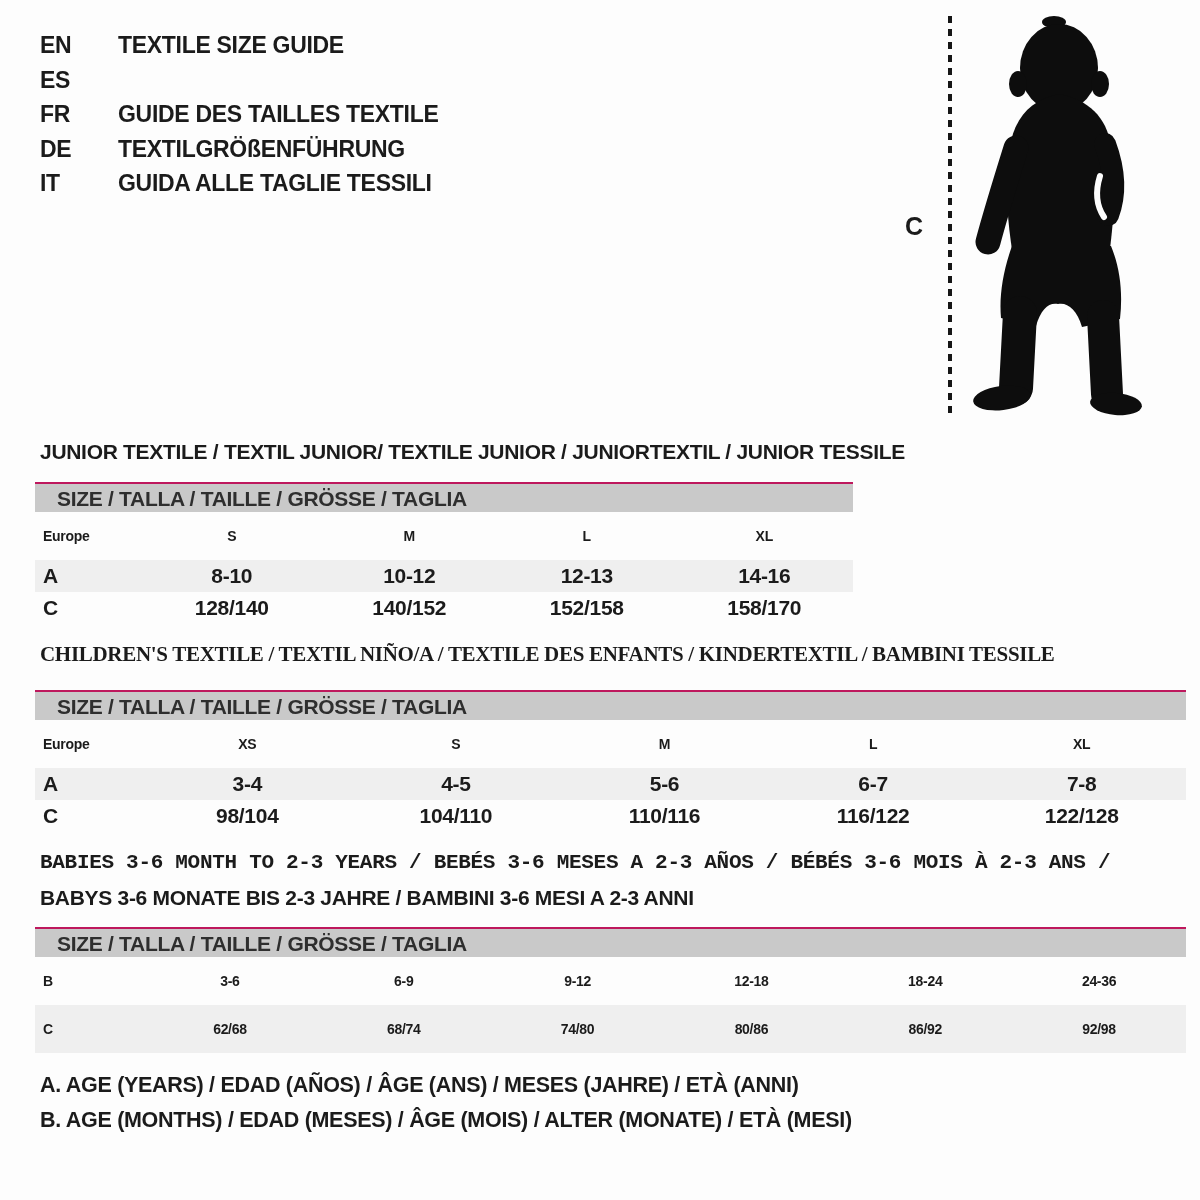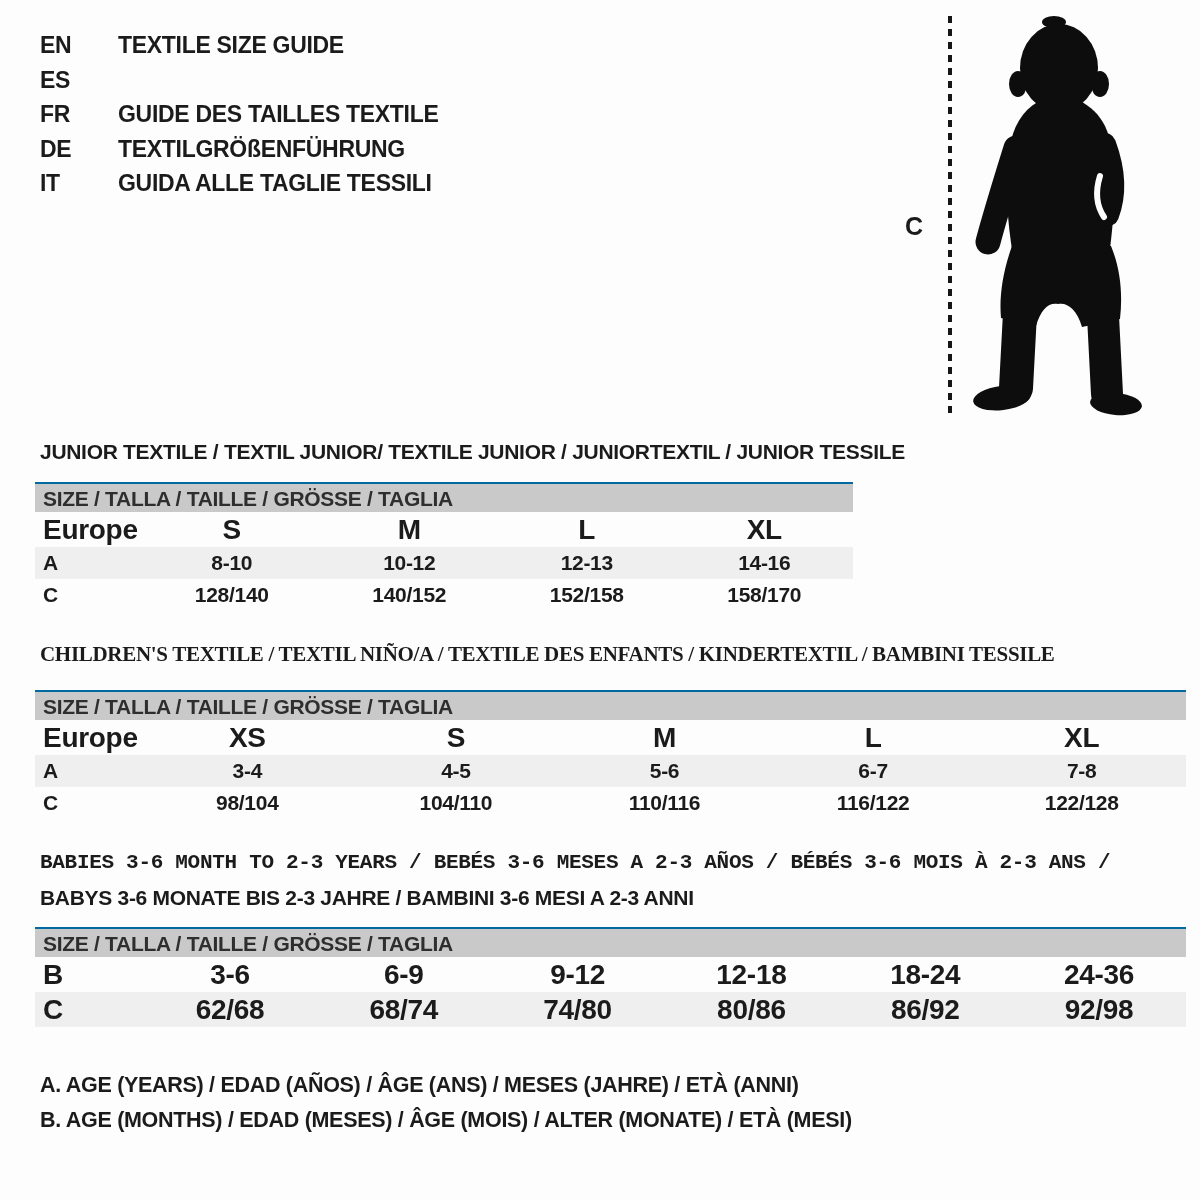--- a/index.html
+++ b/index.html
@@ -14,24 +14,24 @@
   .lang-code{width:78px;}
   .lang-label{white-space:nowrap;}
   
   .measure-line{position:absolute;left:948px;top:16px;height:400px;width:4px;
     background:repeating-linear-gradient(to bottom,#161616 0 7px,transparent 7px 13px);}
   .measure-label{position:absolute;left:905px;top:212px;font-size:25px;}
   .fig-svg{position:absolute;left:962px;top:8px;}
   
   .sec-title{position:absolute;left:40px;font-size:21px;white-space:nowrap;}
   .size-table{position:absolute;left:35px;}
-  .thead{height:30px;line-height:30px;background:#c9c9c9;border-top:2px solid #0369a1;
-    padding-left:8px;font-size:21px;color:#2e2e2e;box-sizing:border-box;}
+  .thead{height:30px;line-height:30px;background:#c9c9c9;border-top:2px solid #be185d;
+    padding-left:22px;font-size:21px;color:#2e2e2e;box-sizing:border-box;}
   .trow{display:flex;align-items:center;height:32px;font-size:21px;}
-  .trow.tall{height:35px;font-size:28px;}
+  .trow.tall{height:48px;font-size:14px;}
   .trow.alt{background:#efefef;}
   .cell{text-align:center;flex:1;white-space:nowrap;}
   .cell.label{flex:0 0 100px;text-align:left;padding-left:8px;}
   
   .legend{position:absolute;left:40px;top:1068px;}
   .legend-line{line-height:35px;font-size:21.5px;white-space:nowrap;}
   
   #sec1-title{top:434px;margin-top:6px;} #table1{top:482px;width:818px;}
   #sec2-title{top:642px;font-family:Liberation Serif, serif;} #table2{top:690px;width:1151px;}
   #sec3-title1{top:851px;font-family:Liberation Mono, monospace;} #sec3-title2{top:886px;} #table3{top:927px;width:1151px;}

